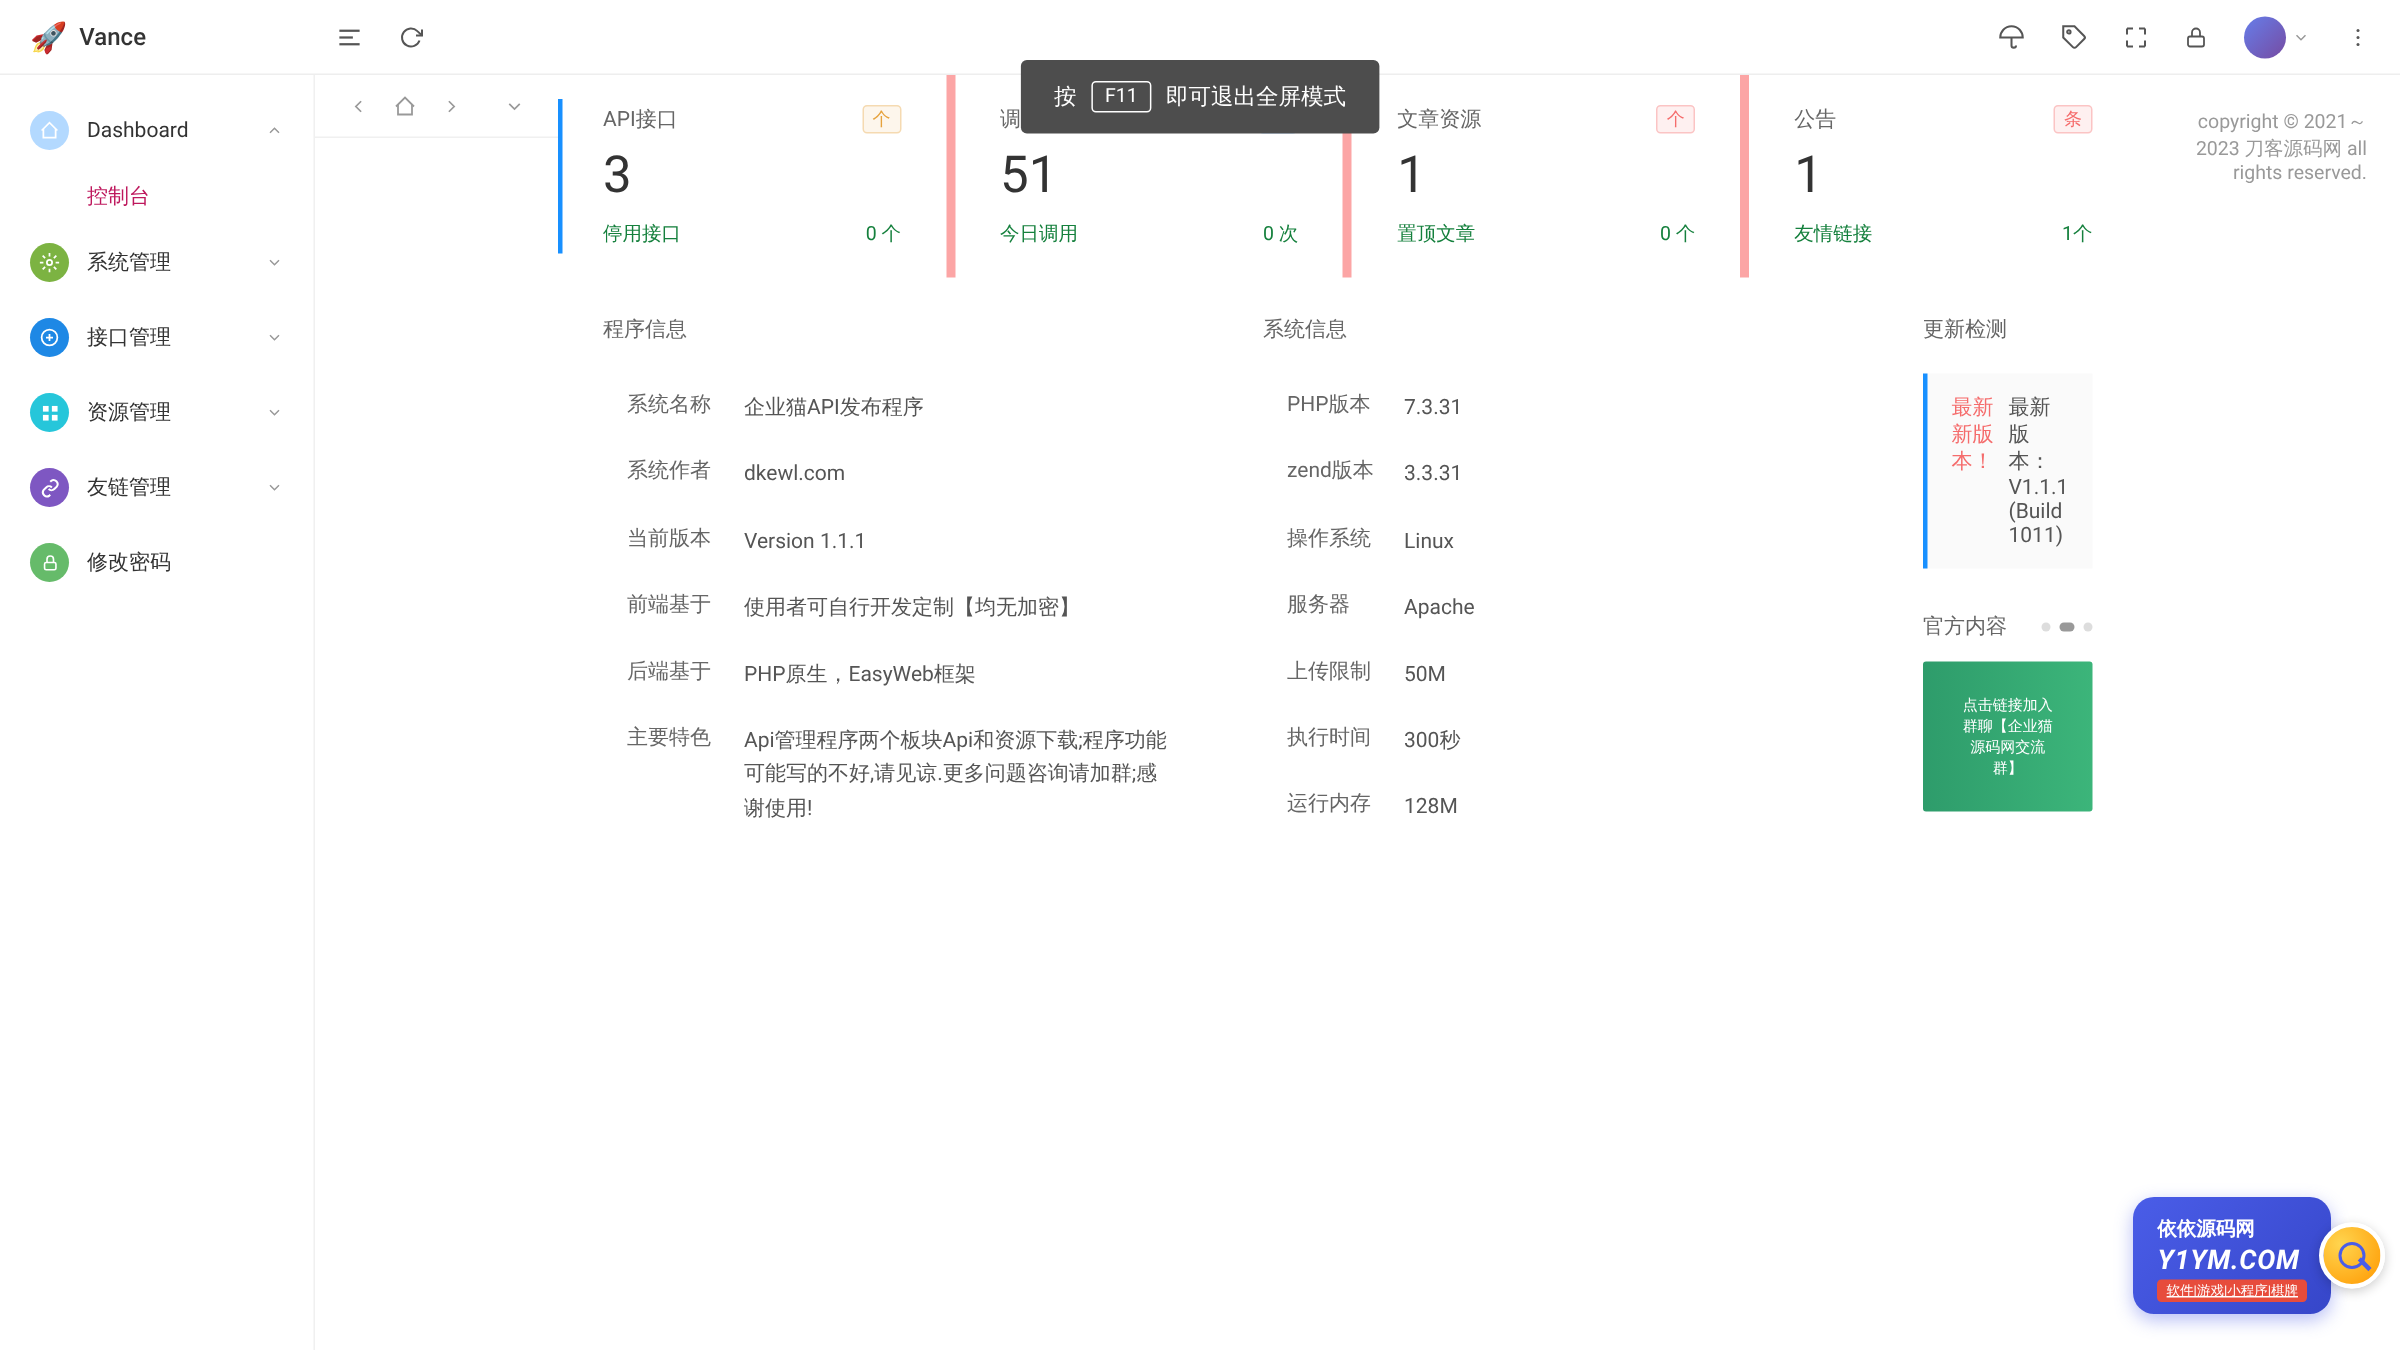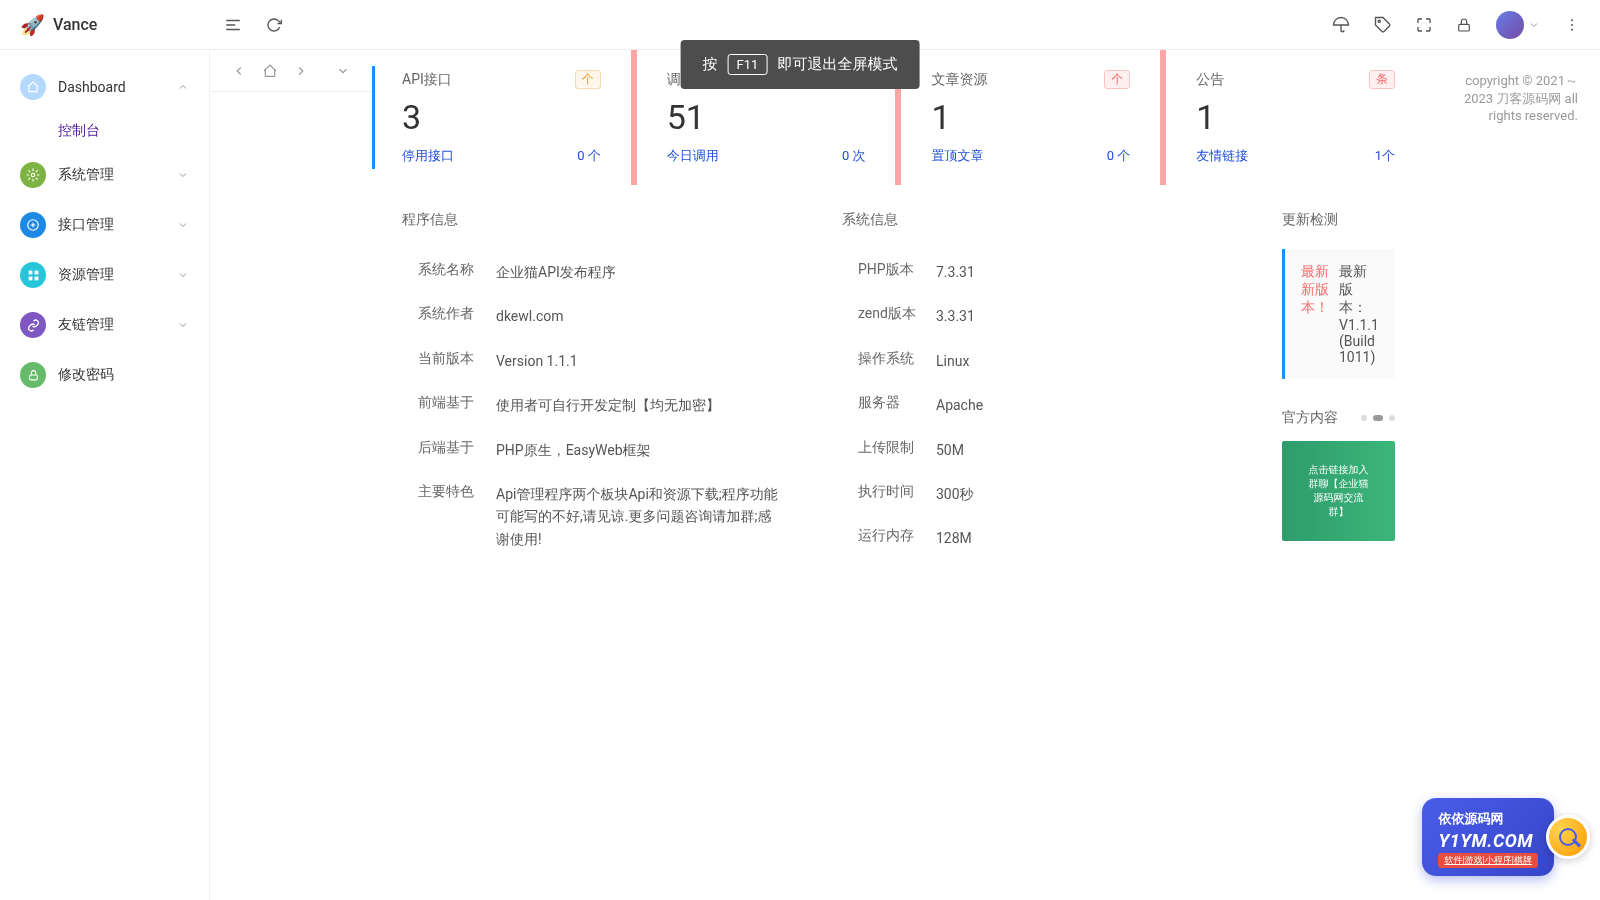--- a/index.html
+++ b/index.html
@@ -19,21 +19,21 @@
     .key-badge { border: 1px solid #fff; padding: 2px 8px; border-radius: 3px; font-size: 13px; }
     
     .layout { display: flex; min-height: calc(100vh - 50px); }
     
     .sidebar { width: 210px; padding: 12px 0; border-right: 1px solid #f0f0f0; }
     .nav-item { display: flex; align-items: center; padding: 12px 20px; cursor: pointer; color: #333; position: relative; }
     .nav-icon { width: 26px; height: 26px; border-radius: 50%; display: flex; align-items: center; justify-content: center; margin-right: 12px; font-size: 13px; color: #fff; flex-shrink: 0; }
     .nav-label { flex: 1; font-size: 14px; }
     .nav-chevron { color: #999; font-size: 12px; }
     .nav-sub { padding: 10px 20px 10px 58px; cursor: pointer; font-size: 14px; }
-    .nav-sub.active { color: #4c1d95; }
+    .nav-sub.active { color: #be185d; }
     .bg-blue-light { background: #b3d9ff; }
     .bg-green { background: #7cb342; }
     .bg-blue { background: #1e88e5; }
     .bg-teal { background: #26c6da; }
     .bg-purple { background: #7e57c2; }
     .bg-green2 { background: #66bb6a; }
     
     .main { flex: 1; display: flex; flex-direction: row; }
     .tabs-bar { height: 42px; display: flex; align-items: center; padding: 0 14px; border-bottom: 1px solid #f0f0f0; position: relative; }
     .tab-nav-btn { cursor: pointer; color: #999; padding: 4px 8px; }
@@ -46,21 +46,21 @@
     .stat-card { flex: 1; padding: 20px 30px; border-left: 6px solid #fca5a5; position: relative; }
     .stat-card.accent::before { content: ''; position: absolute; left: 0; top: 16px; bottom: 16px; width: 3px; background: #1890ff; }
     .stat-card:first-child { border-left: none; }
     .stat-title-row { display: flex; justify-content: space-between; align-items: center; margin-bottom: 8px; }
     .stat-title { font-size: 14px; color: #666; }
     .stat-badge { border: 1px solid; padding: 0px 6px; border-radius: 3px; font-size: 12px; }
     .badge-orange { color: #e6a23c; border-color: #f5dab1; background: #fdf6ec; }
     .badge-blue { color: #409eff; border-color: #b3d8ff; background: #ecf5ff; }
     .badge-red { color: #f56c6c; border-color: #fbc4c4; background: #fef0f0; }
     .stat-value { font-size: 34px; font-weight: 400; color: #333; margin-bottom: 10px; }
-    .stat-bottom { display: flex; justify-content: space-between; font-size: 13px; color: #1d4ed8; align-items: center; }
+    .stat-bottom { display: flex; justify-content: space-between; font-size: 13px; color: #15803d; align-items: center; }
     
     .info-row { display: flex; padding: 10px 0 0; }
     .info-col { padding: 16px 30px; }
     .info-col.w1 { flex: 0 0 440px; }
     .info-col.w2 { flex: 0 0 440px; }
     .info-col.w3 { flex: 1; }
     .section-title { font-size: 14px; color: #666; margin-bottom: 20px; }
     .info-table { width: 100%; }
     .info-table td { padding: 10px 0; vertical-align: top; font-size: 14px; }
     .info-table td.label { color: #666; width: 90px; padding-left: 14px; }

